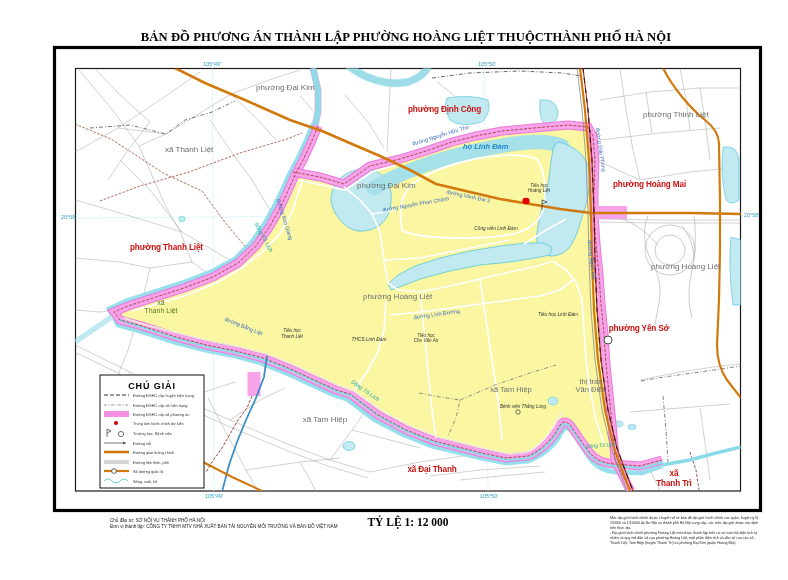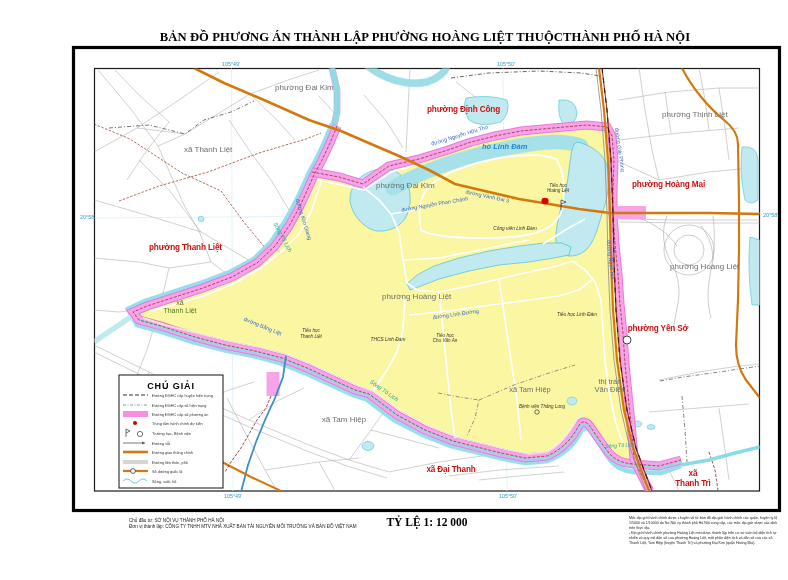--- a/index.html
+++ b/index.html
@@ -1,16 +1,16 @@
 <!DOCTYPE html>
 <html><head>
 <meta charset="utf-8">
 <style>
 html,body{margin:0;padding:0;background:#ffffff;}
-#page{width:768px;height:580px;position:relative;font-family:"Liberation Sans",sans-serif;margin-left:19px;}
+#page{width:768px;height:580px;position:relative;font-family:"Liberation Sans",sans-serif;}
 text{font-family:"Liberation Sans",sans-serif;}
 .ser{font-family:"Liberation Serif",serif;}
 </style>
 </head>
 <body>
 <div id="page">
 <svg width="788" height="580" viewBox="0 0 788 580" xmlns="http://www.w3.org/2000/svg">
 <defs>
 <clipPath id="mapclip">
           <rect x="75.5" y="68.5" width="665" height="422.5"></rect>

